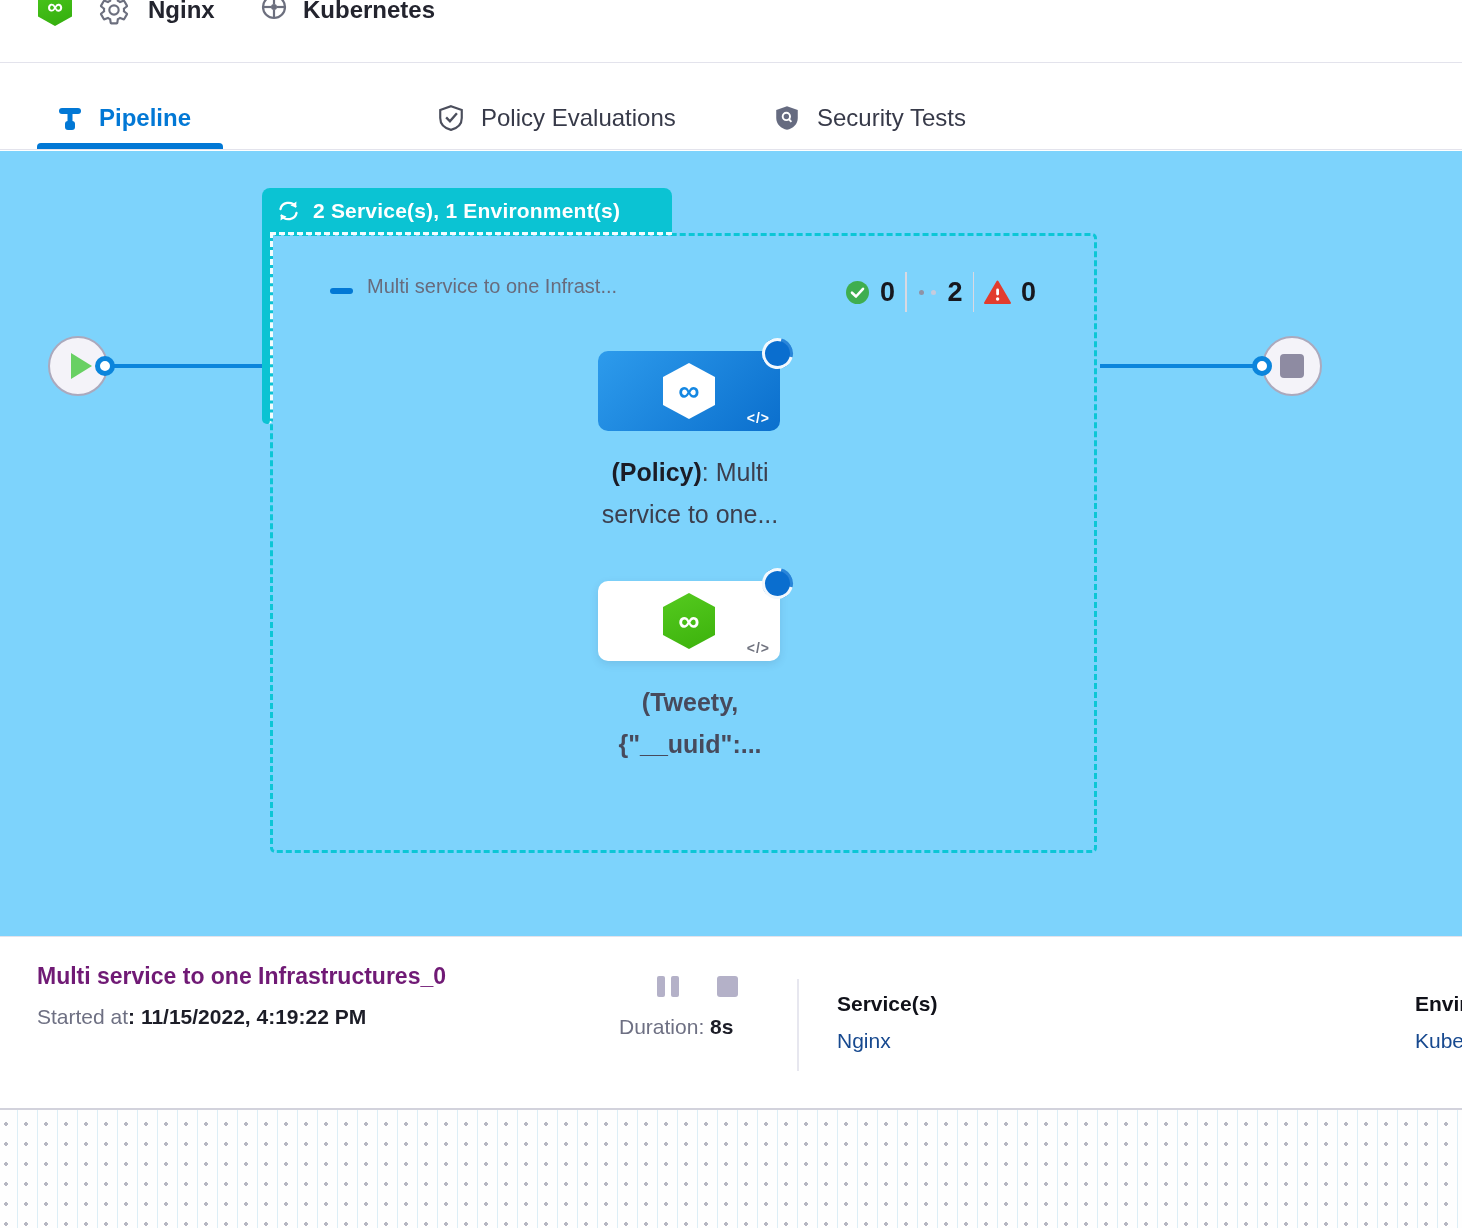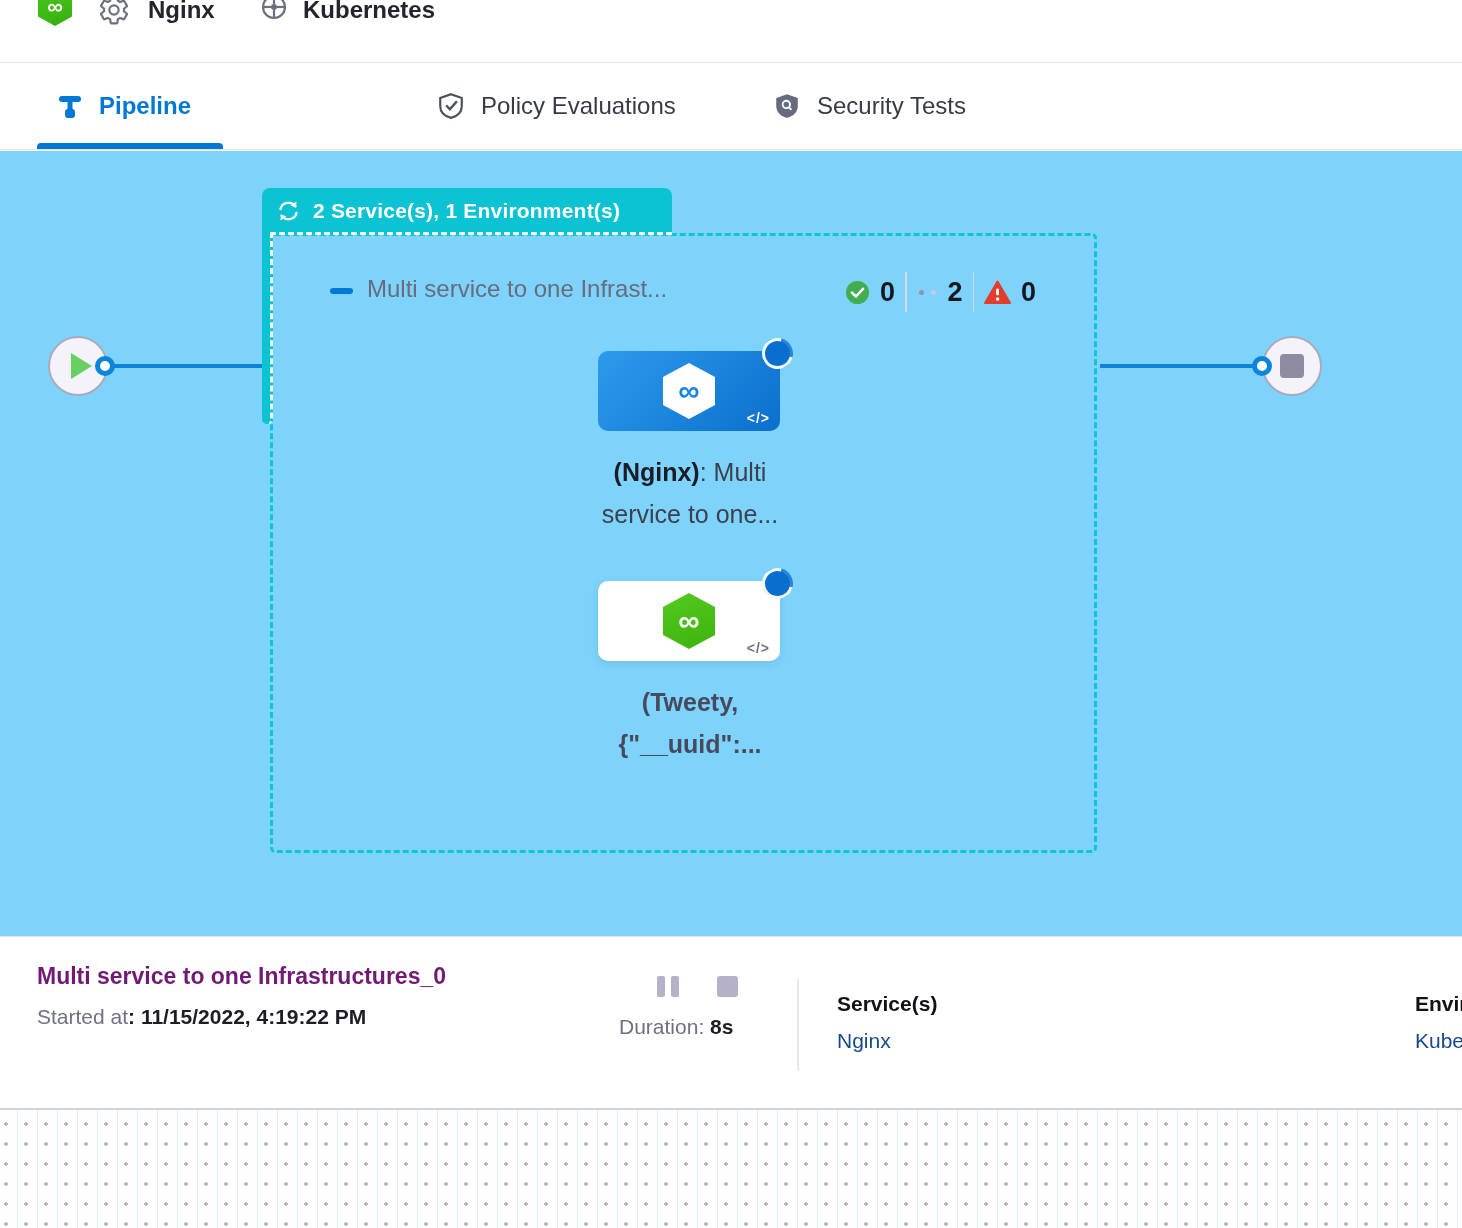--- a/index.html
+++ b/index.html
@@ -16,21 +16,21 @@
     clip-path:polygon(50% 0,100% 25%,100% 75%,50% 100%,0 75%,0 25%);
     display:flex; align-items:center; justify-content:center; color:#fff; font-size:22px; font-weight:bold; }
   .hdr-gear{ position:absolute; left:98px; top:-6px; width:32px; height:32px; }
   .hdr-k8s{ position:absolute; left:258px; top:-8px; width:32px; height:34px; }
   .hdr-txt{ position:absolute; top:-4px; font-size:24px; font-weight:600; color:#23242e; }
   .hdr-txt.svc{ left:148px; }
   .hdr-txt.env{ left:303px; }
   
   .tabbar{ position:absolute; left:0; top:63px; width:100%; height:87px; background:#fff;
     border-bottom:1.5px solid #e3e3ec; z-index:5; }
-  .tab{ position:absolute; top:0; height:100%; display:flex; align-items:center; gap:16px; cursor:pointer; }
+  .tab{ position:absolute; top:12px; height:100%; display:flex; align-items:center; gap:16px; cursor:pointer; }
   .tab .tlabel{ font-size:24px; color:#373a49; font-weight:500; }
   .tab.active .tlabel{ color:#0278d5; font-weight:700; }
   .tab-pipeline{ left:57px; }
   .tab-inputs{ left:256px; }
   .tab-policy{ left:437px; }
   .tab-security{ left:773px; }
   .tab-underline{ position:absolute; left:37px; bottom:0; width:186px; height:6px;
     background:#0278d5; border-radius:4px 4px 0 0; }
   
   .canvas{ position:absolute; left:0; top:151px; width:100%; height:785px; background:#7dd3fc; overflow:hidden; }
@@ -55,21 +55,21 @@
   .stage-badge::after{ content:""; position:absolute; left:8px; right:0; bottom:-1px;
     border-bottom:3.5px dashed rgba(255,255,255,.95); }
   .stage-badge .blabel{ font-size:21px; font-weight:600; letter-spacing:.2px; }
   .stage-spine{ position:absolute; left:262px; top:82px; width:11px; height:191px;
     background:#0bc3d3; border-radius:0 0 5px 5px; z-index:3;
     border-right:3.5px dashed rgba(255,255,255,.95); }
   .stage-box{ position:absolute; left:270px; top:82px; width:827px; height:620px;
     border:3.5px dashed #0cc6d6; border-radius:5px; z-index:2; }
   .stage-minus{ position:absolute; left:330px; top:137px; width:23px; height:5.5px;
     background:#0278d5; border-radius:3px; z-index:4; cursor:pointer; }
-  .stage-title{ position:absolute; left:367px; top:124px; font-size:24px; color:#686b7c; z-index:4; }
+  .stage-title{ position:absolute; left:367px; top:124px; font-size:20px; color:#686b7c; z-index:4; }
   .stage-counts{ position:absolute; left:845px; top:120px; height:42px; display:flex;
     align-items:center; gap:10px; z-index:4; }
   .cnt-num{ font-size:27px; font-weight:600; color:#17181f; }
   .cnt-div{ width:1.5px; height:40px; background:#d9d9e2; }
   .rdots{ display:flex; gap:7px; align-items:center; padding:0 2px; }
   .rdots i{ width:5px; height:5px; border-radius:50%; background:#8f93a6; }
   .rdots i:last-child{ background:#c6cbdc; }
   
   .node{ position:absolute; width:182px; height:80px; border-radius:10px; z-index:3; cursor:pointer; }
   .node-nginx{ left:598px; top:200px; background:linear-gradient(135deg,#2d9bec 0%,#0b6fcd 100%); }
@@ -213,21 +213,21 @@
       </svg>
       <span class="cnt-num">0</span>
     </div>
 
     <div class="node node-nginx">
       <div class="node-hex hex-white">∞</div>
       <div class="node-code code-white">&lt;/&gt;</div>
     </div>
     <div class="spinner spin-nginx"></div>
     <div class="node-label lbl-nginx">
-      <div><span class="lbl-bold">(Nginx)</span><span>: Multi</span></div>
+      <div><span class="lbl-bold">(Policy)</span><span>: Multi</span></div>
       <div>service to one...</div>
     </div>
 
     <div class="node node-tweety">
       <div class="node-hex hex-green">∞</div>
       <div class="node-code code-gray">&lt;/&gt;</div>
     </div>
     <div class="spinner spin-tweety"></div>
     <div class="node-label lbl-tweety">
       <div>(Tweety,</div>

